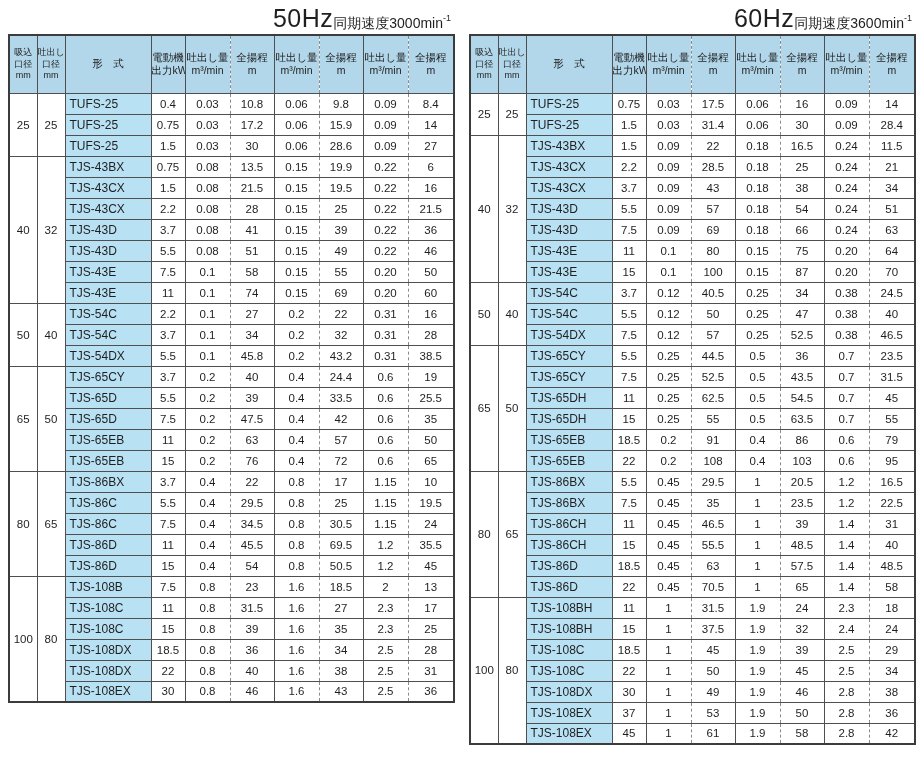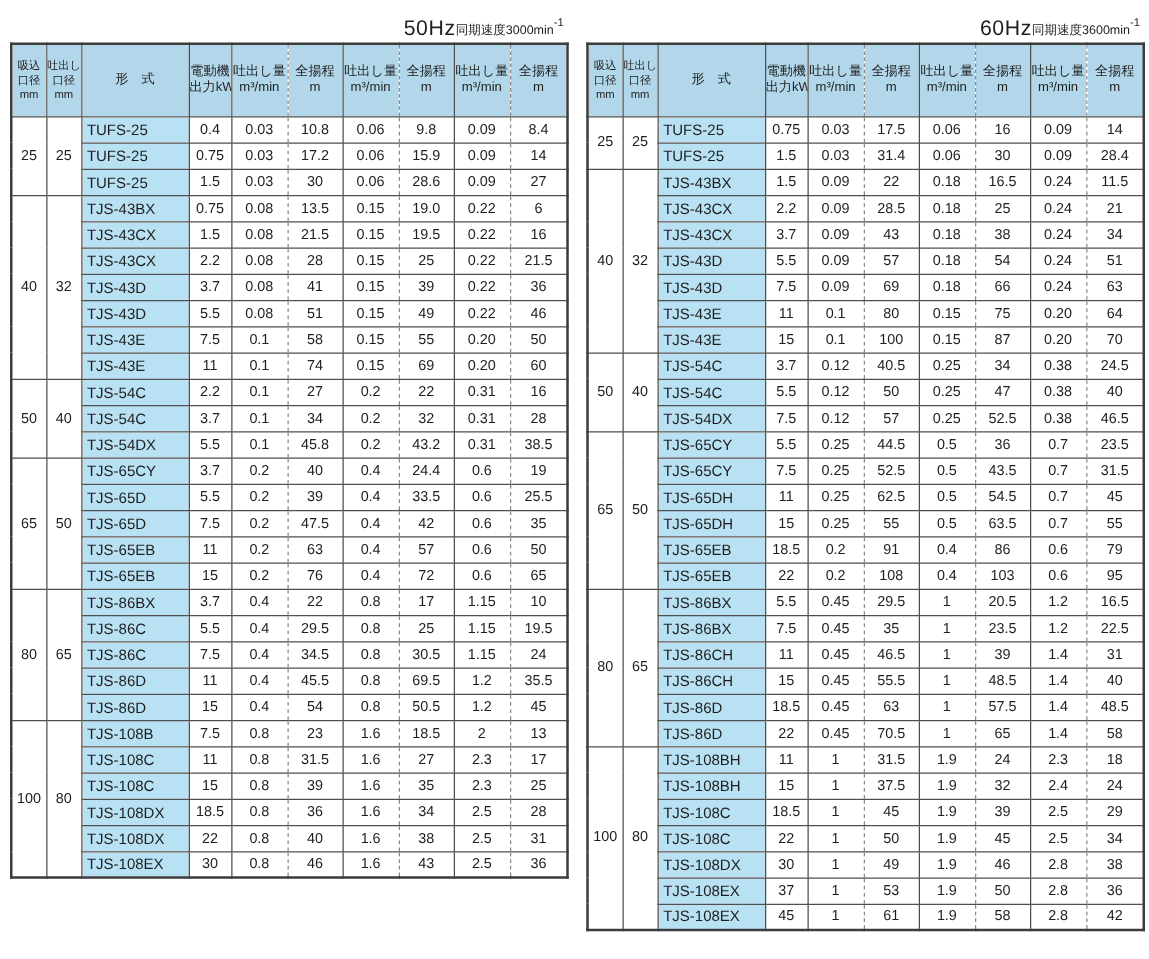--- a/index.html
+++ b/index.html
@@ -12,22 +12,22 @@
   .page { padding: 5px 8px; box-sizing: border-box; }
   .tables-row { display: flex; gap: 14px; align-items: flex-start; }
   .table-block { flex: 0 0 auto; }
 
   .table-title {
     width: 445px;
     display: flex; justify-content: flex-end; align-items: flex-end;
     height: 29px; padding: 0 2px 3px 0; box-sizing: border-box;
     white-space: nowrap;
   }
-  .t-big  { font-size: 17px; line-height: 1; letter-spacing: 0.5px; }
-  .t-small{ font-size: 10px; line-height: 1; padding-bottom: 1px; }
+  .t-big  { font-size: 25px; line-height: 1; letter-spacing: 0.5px; }
+  .t-small{ font-size: 14px; line-height: 1; padding-bottom: 1px; }
   .t-sup  { font-size: 9px;  line-height: 1; padding-bottom: 8px; }
 
   table.spec-table {
     border-collapse: collapse; table-layout: fixed;
     width: 445px;
     border: 2px solid var(--border-strong, #3c3c3c);
   }
   .spec-table th, .spec-table td {
     border: 1px solid var(--border-line, #4f4f4f);
     overflow: hidden; box-sizing: border-box;
@@ -153,21 +153,21 @@
               <td class="val no-left">27</td>
             </tr>
             <tr>
               <td class="bore" rowspan="7">40</td>
               <td class="bore" rowspan="7">32</td>
               <td class="model">TJS-43BX</td>
               <td class="kw">0.75</td>
               <td class="val dash-right">0.08</td>
               <td class="val no-left">13.5</td>
               <td class="val dash-right">0.15</td>
-              <td class="val no-left">19.0</td>
+              <td class="val no-left">19.9</td>
               <td class="val dash-right">0.22</td>
               <td class="val no-left">6</td>
             </tr>
             <tr>
               <td class="model">TJS-43CX</td>
               <td class="kw">1.5</td>
               <td class="val dash-right">0.08</td>
               <td class="val no-left">21.5</td>
               <td class="val dash-right">0.15</td>
               <td class="val no-left">19.5</td>

